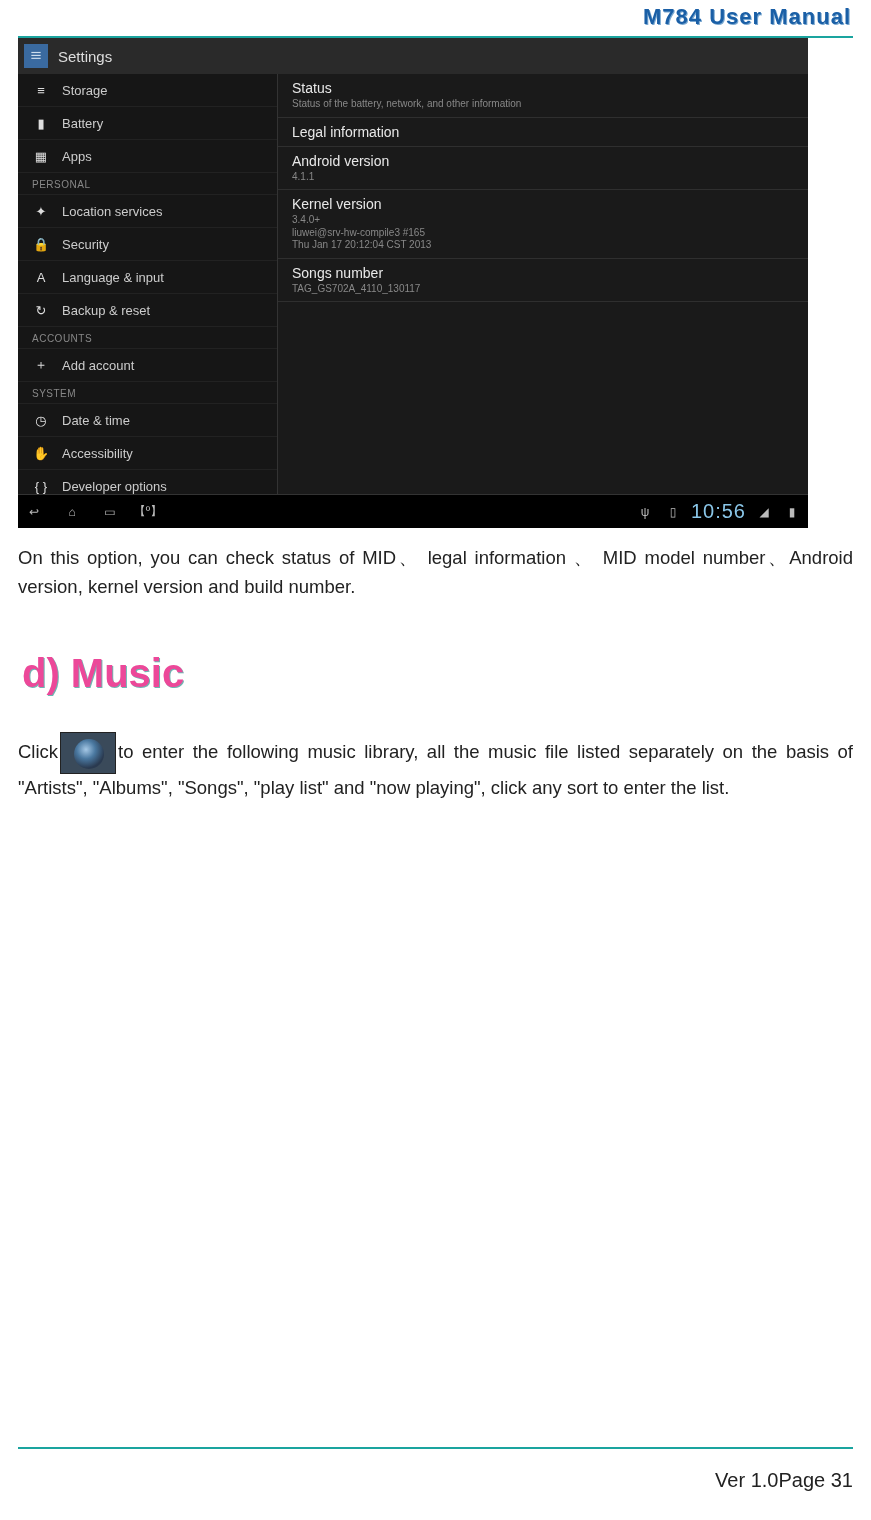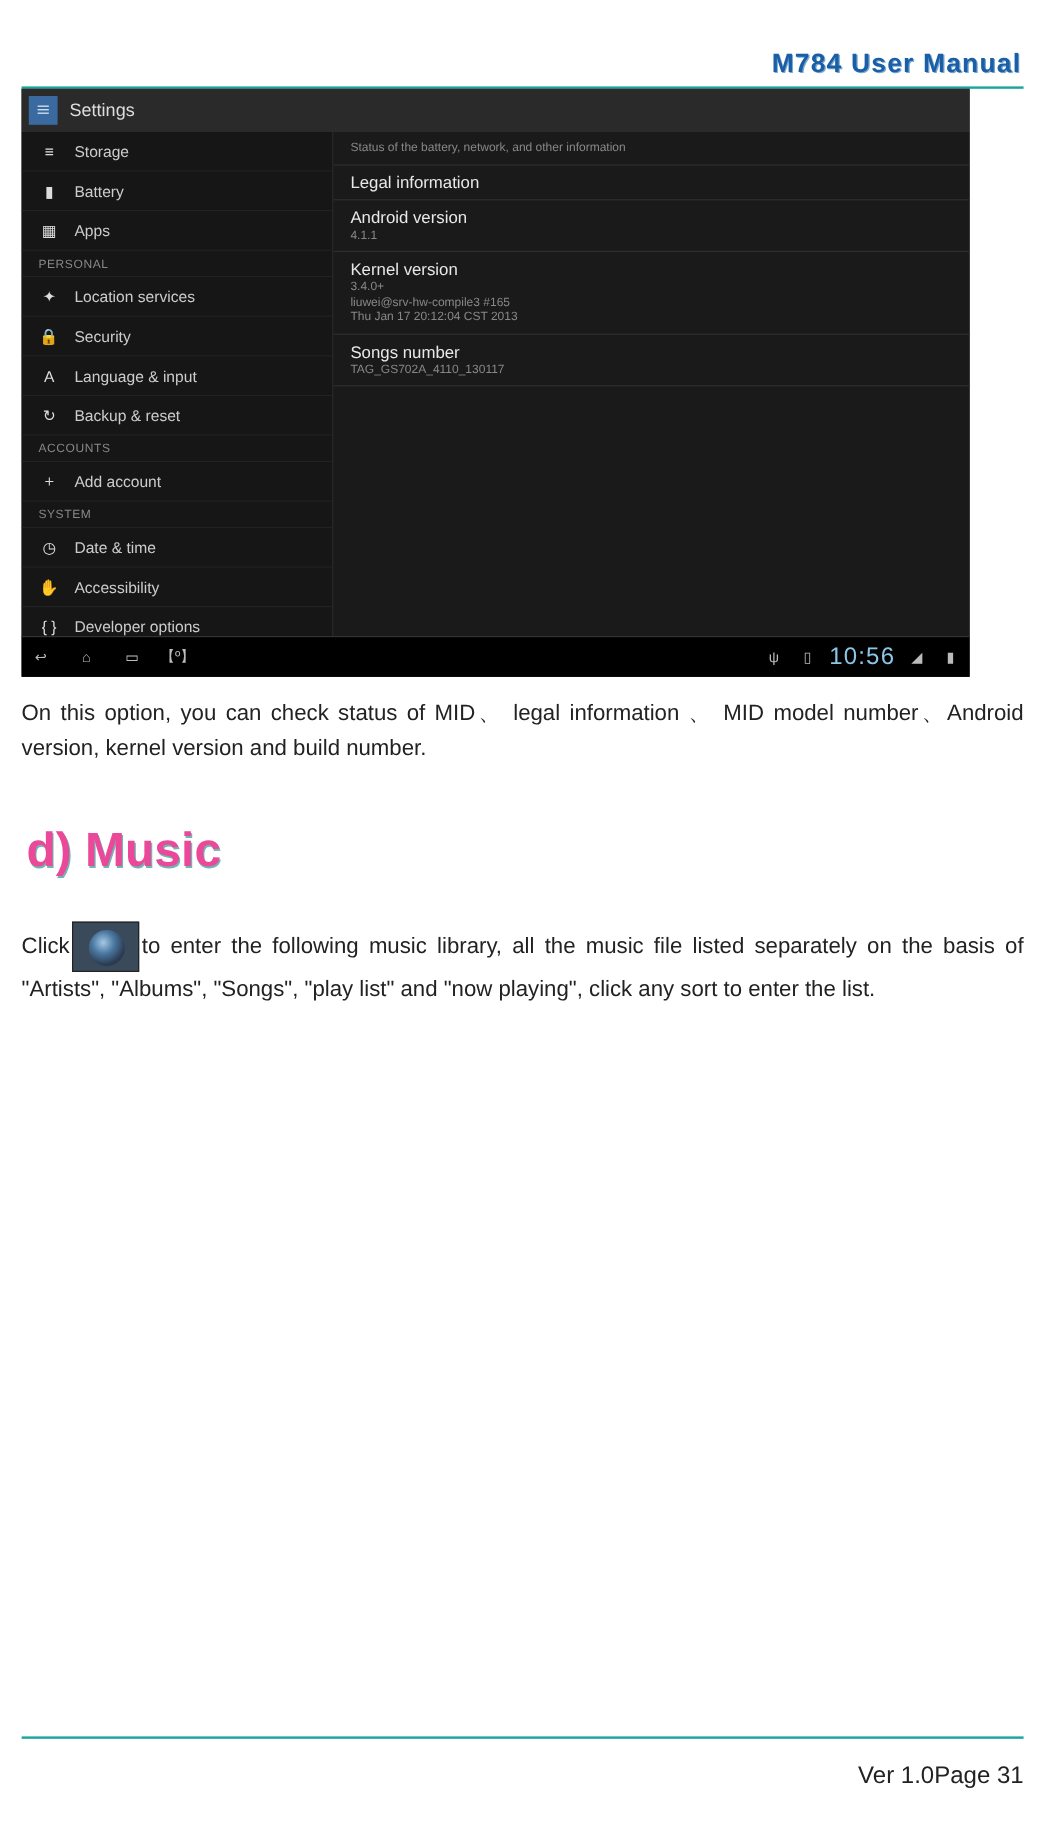--- a/index.html
+++ b/index.html
@@ -21,21 +21,20 @@
   }
   .doc-header {
     text-align: right;
     font-weight: bold;
     font-size: 22px;
     color: #1a5fa6;
     text-shadow: 1px 1px 0 #7aa8d0;
     letter-spacing: 1px;
     padding: 4px 0 6px 0;
     margin-right: 2px;
-    margin-top: 36px;
   }
   .section-title {
     color: #1a5fa6;
     font-weight: bold;
     font-size: 26px;
     margin: 34px 0 22px 0;
     text-shadow: 0.5px 0.5px 0 #7aa8d0;
   }
   .big-section {
     color: #ec4899;
@@ -253,20 +252,21 @@
             </div>
           <div class="side-item">
               <span class="ico">{ }</span>
               <span>Developer options</span>
             </div>
 
         </div>
       </div>
       <div class="content">
         <div class="c-row">
+            <div class="lbl">Status</div>
             <div class="sub">Status of the battery, network, and other information</div>
           </div>
         <div class="c-row">
             <div class="lbl">Legal information</div>
           </div>
         <div class="c-row">
             <div class="lbl">Android version</div>
             <div class="sub">4.1.1</div>
           </div>
         <div class="c-row">

